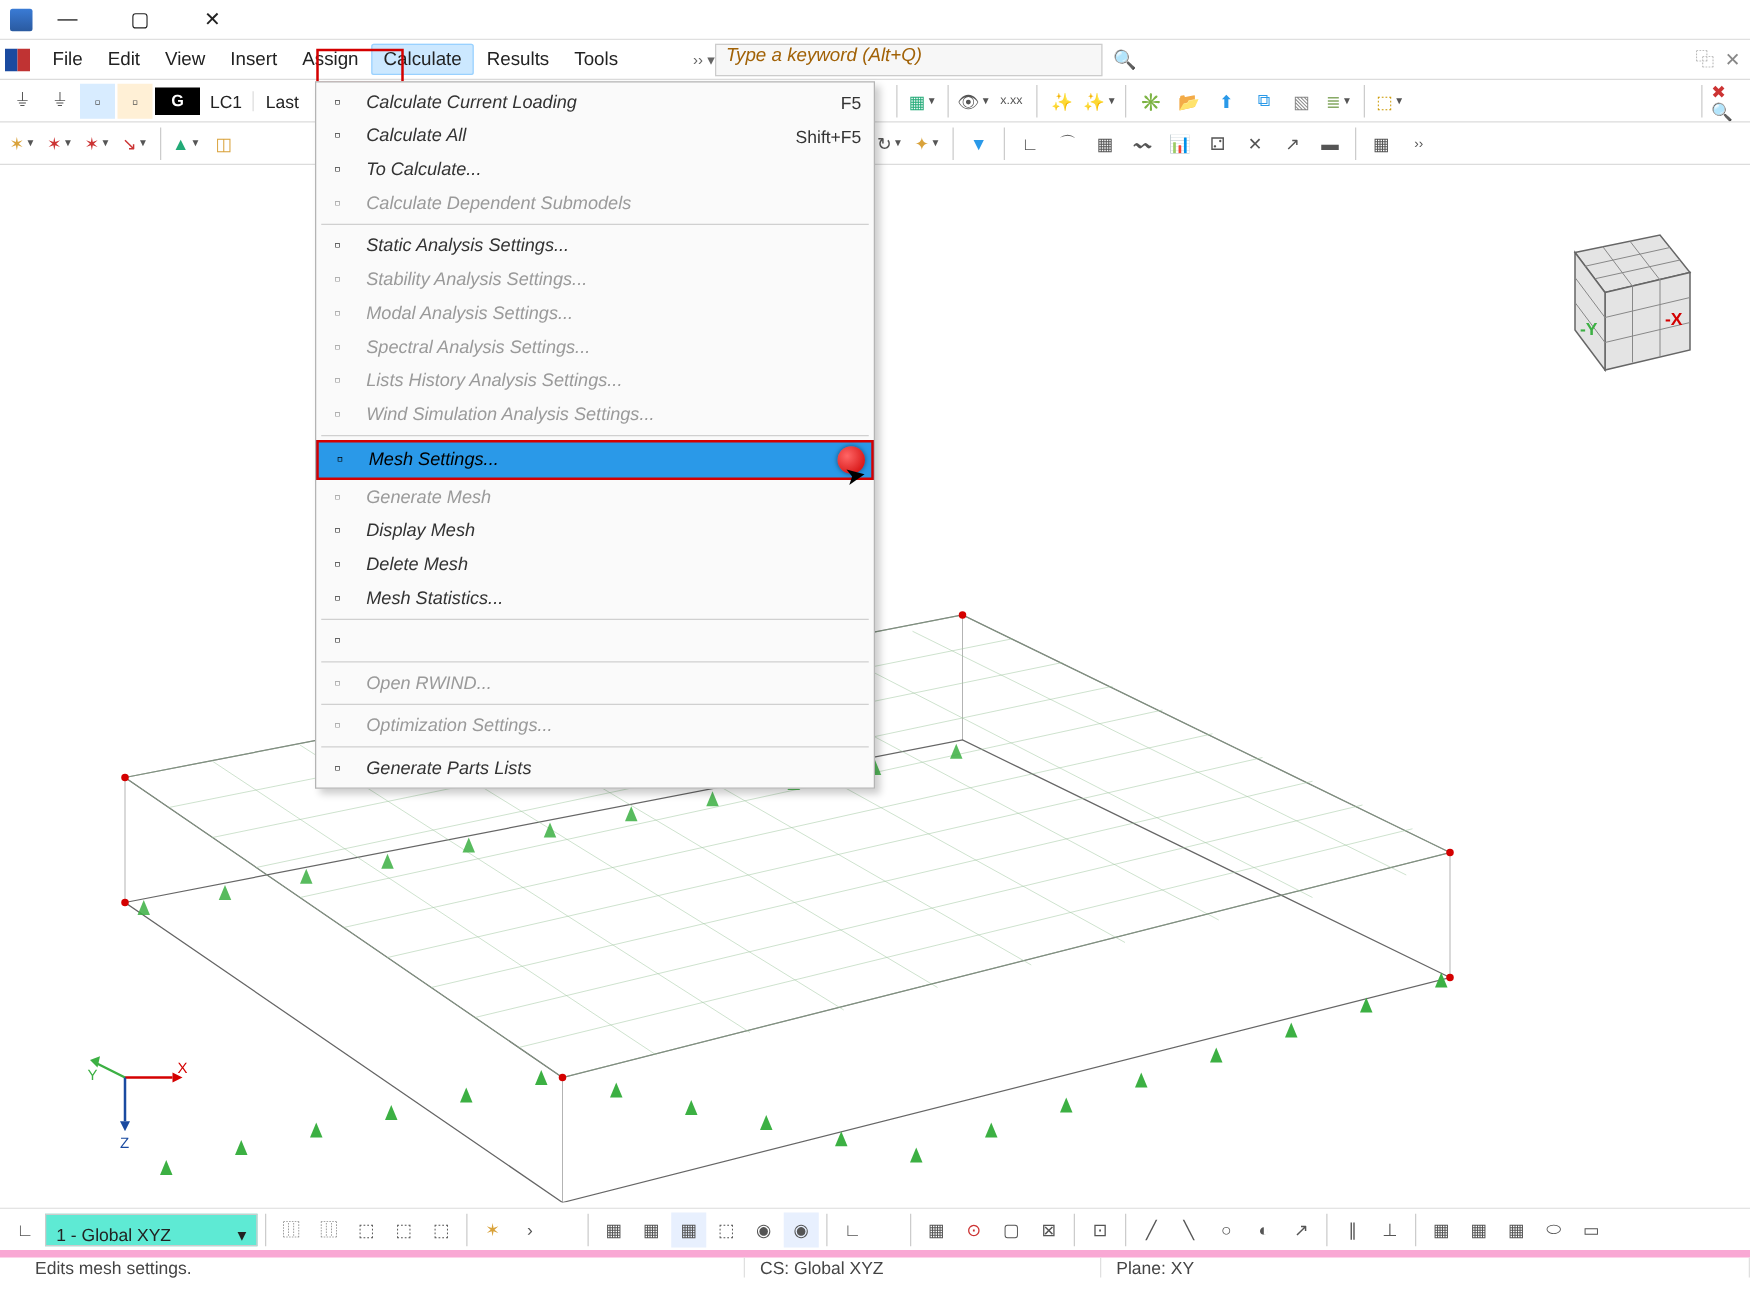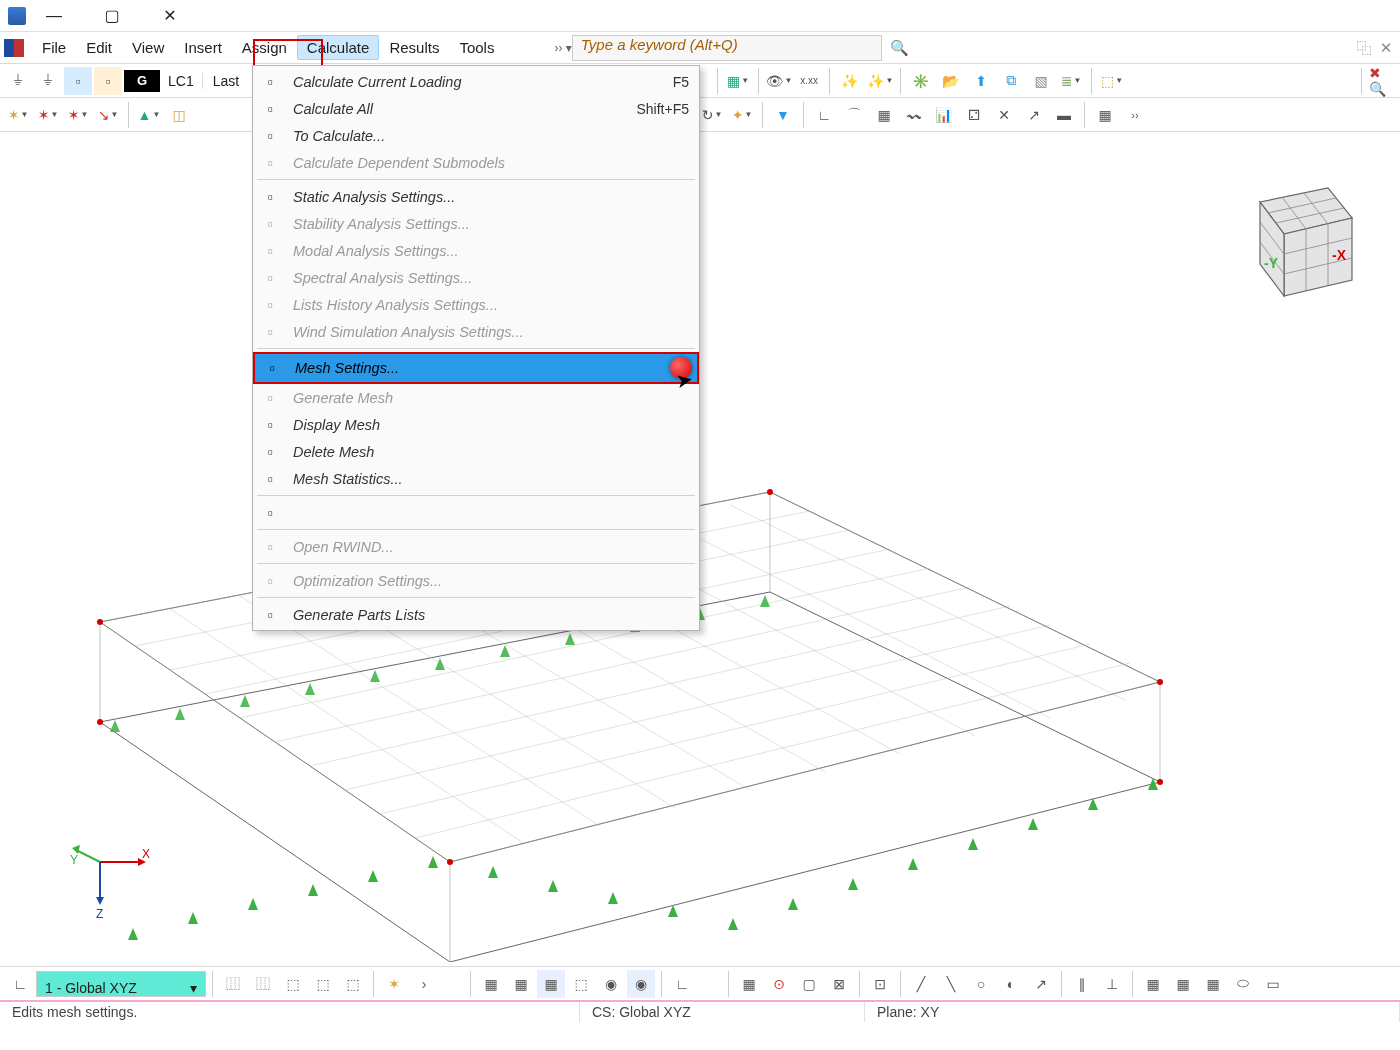--- a/index.html
+++ b/index.html
@@ -43,21 +43,21 @@
   .dd-item .dd-icon { width:26px; height:20px; margin-right:10px; display:inline-flex; align-items:center; justify-content:center;}
   .dd-item .dd-label { flex:1;font-style:italic; }
   .dd-item .dd-short { color:#333; font-size:14px;}
   .dd-sep { height:1px; background:#d0d0d0; margin: 3px 4px; }
   .highlight-dot { position:absolute; right:16px; top:50%; transform:translate(50%,-50%); width:22px; height:22px; border-radius:50%; background:radial-gradient(circle at 35% 35%, #ff6666, #cc0000); box-shadow: 0 0 4px rgba(0,0,0,0.5);}
   .cursor-arrow { position:absolute; left:676px; top:368px; z-index:200; font-size:20px; transform:rotate(-10deg); pointer-events:none; color:#000;}
 
   
   .bottom-toolbar { height:34px; display:flex; align-items:center; padding:0 6px; border-top:1px solid #dcdcdc; gap:2px; overflow:hidden;}
   .cs-select { width:170px; height:26px; border:1px solid #ccc; background:#5eead4; display:flex; align-items:flex-end; padding:0 8px; justify-content:space-between; font-size:14px;}
-  .statusbar { height:22px; display:flex; align-items:center; border-top:2px solid #f9a8d4; font-size:14px; color:#444;}
+  .statusbar { height:22px; display:flex; align-items:center; border-top:6px solid #f9a8d4; font-size:14px; color:#444;padding-left:16px;}
   .status-cell { padding:0 12px; border-right:1px solid #e0e0e0; height:100%; display:flex; align-items:center;}
   .status-cell:first-child { flex:0 0 580px; border-right:1px solid #e0e0e0;}
   .status-cell.mid { flex:0 0 285px; }
   .status-cell.right { flex:1; }
 
   .redbox-menuitem { position:absolute; left:253px; top:39px; width:70px; height:28px; border:2px solid #d40000; pointer-events:none; z-index:50;}
 </style>
 </head>
 <body>
 

